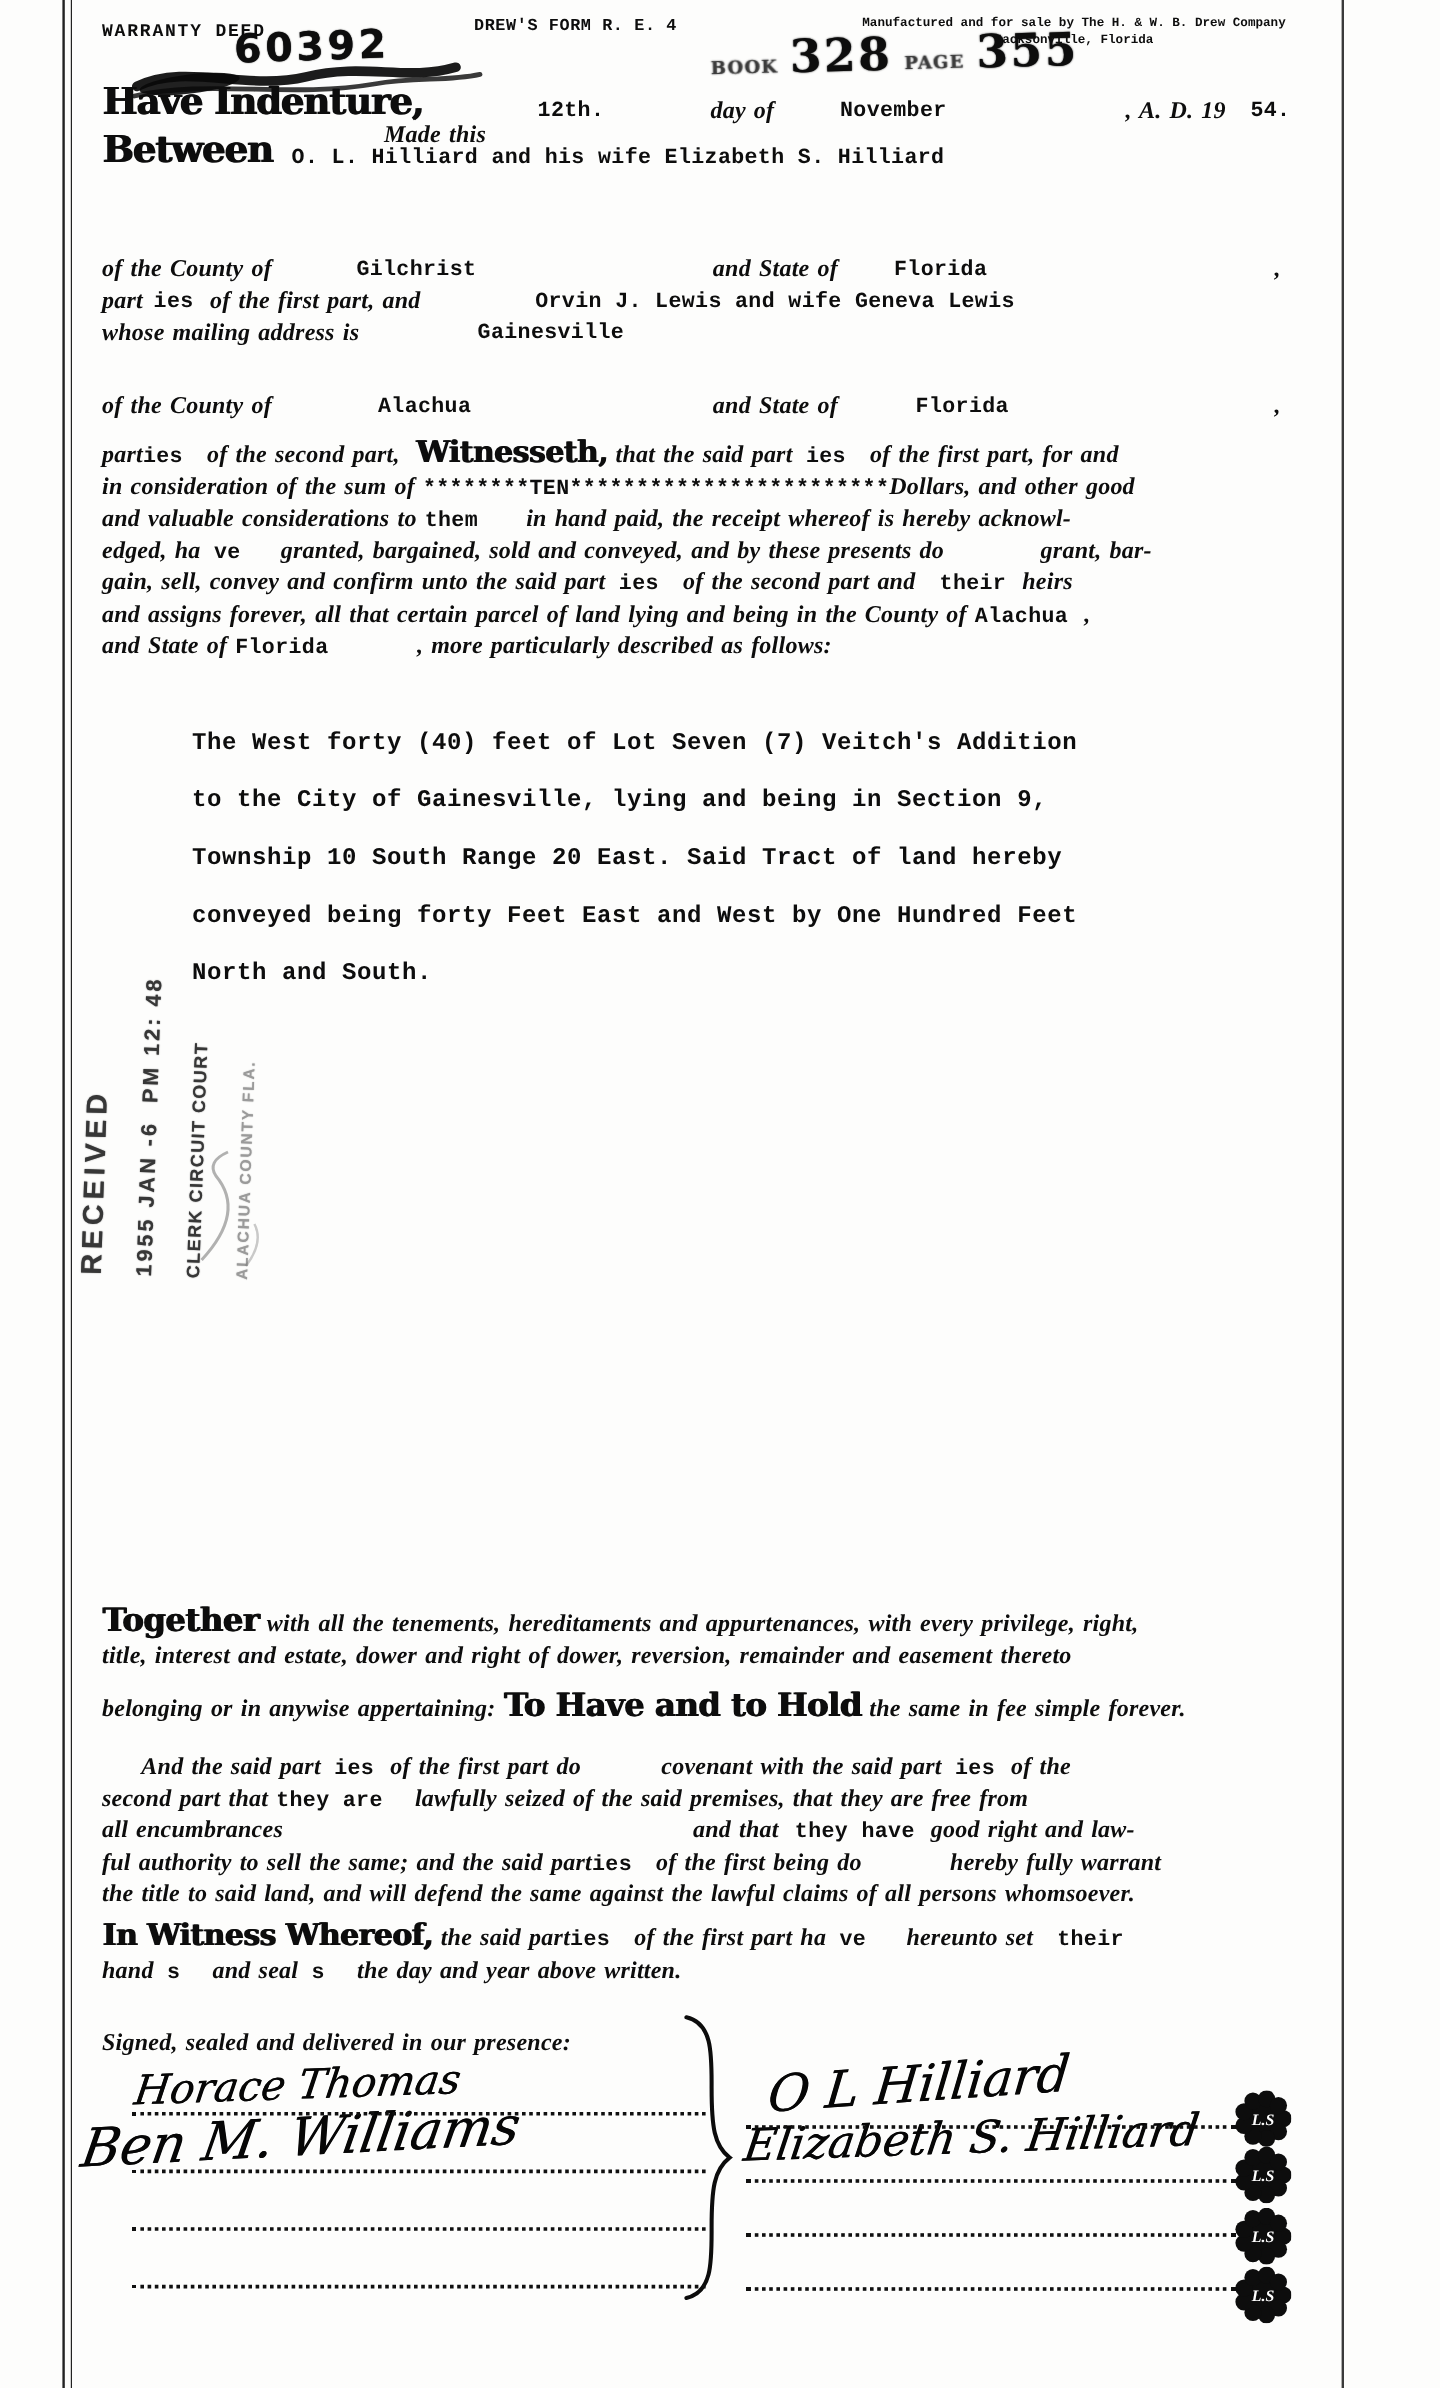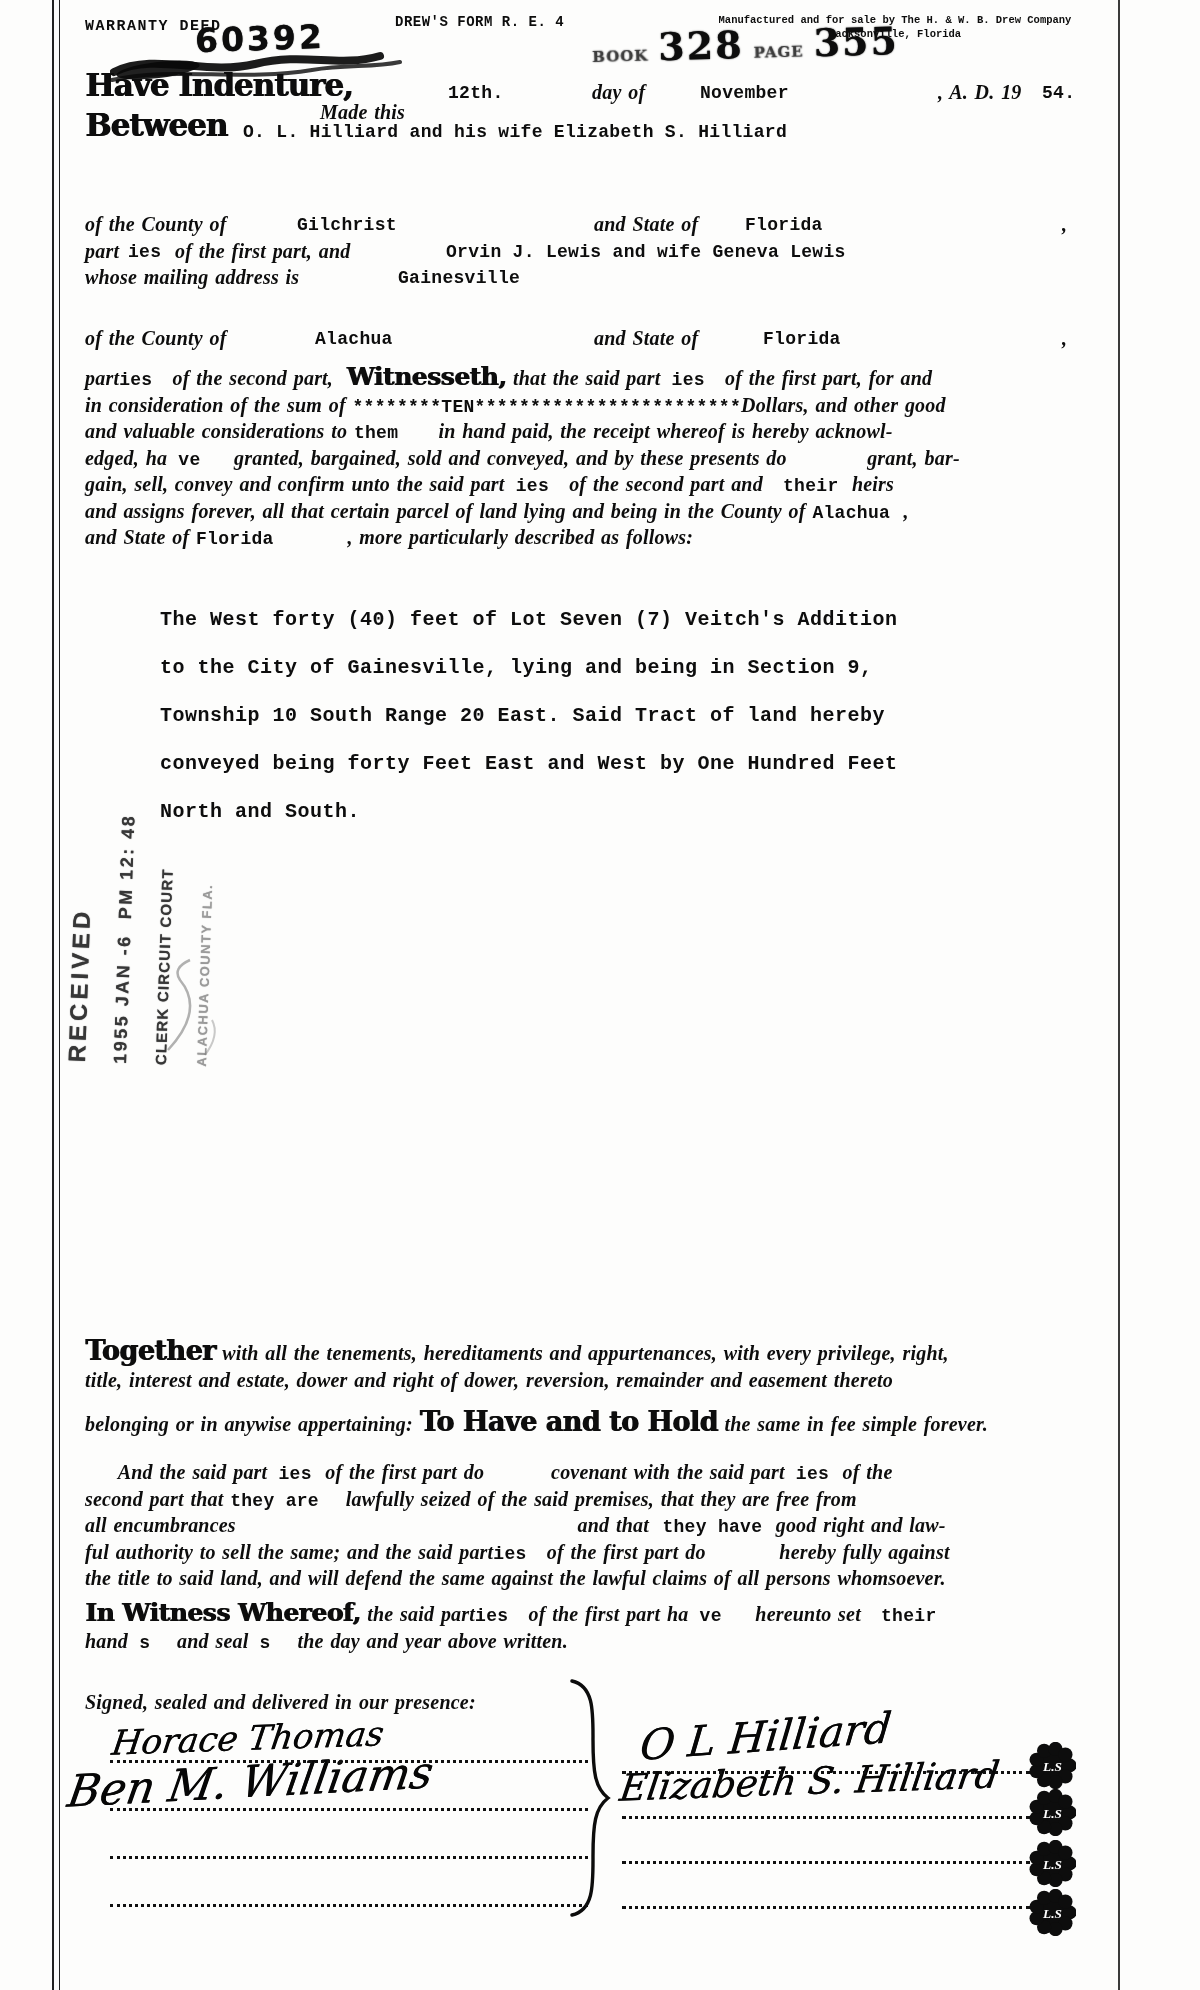--- a/index.html
+++ b/index.html
@@ -122,21 +122,21 @@
       <div class="tline"><span class="form">title, interest and estate, dower and right of dower, reversion, remainder and easement thereto</span></div>
     </div>
   <div class="abs para" style="left:85px;top:1408px;width:1010px;">
       <div class="tline"><span class="form">belonging or in anywise appertaining: </span><span class="bl3">To Have and to Hold</span><span class="form"> the same in fee simple forever.</span></div>
     </div>
 
   <div class="abs para" style="left:85px;top:1460px;width:1010px;">
       <div class="tline"><span class="form">     And the said part</span><span class="tw"> ies</span><span class="form">  of the first part do          covenant with the said part</span><span class="tw"> ies</span><span class="form">  of the</span></div>
       <div class="tline"><span class="form">second part that </span><span class="tw">they are</span><span class="form">    lawfully seized of the said premises, that they are free from</span></div>
       <div class="tline"><span class="form">all encumbrances                                                   and that  </span><span class="tw">they have</span><span class="form">  good right and law-</span></div>
-      <div class="tline"><span class="form">ful authority to sell the same; and the said part</span><span class="tw">ies</span><span class="form">   of the first part do           hereby fully against</span></div>
+      <div class="tline"><span class="form">ful authority to sell the same; and the said part</span><span class="tw">ies</span><span class="form">   of the first being do           hereby fully warrant</span></div>
       <div class="tline"><span class="form">the title to said land, and will defend the same against the lawful claims of all persons whomsoever.</span></div>
     </div>
 
   <div class="abs para" style="left:85px;top:1600px;width:1010px;">
       <div class="tline"><span class="bl2">In Witness Whereof,</span><span class="form"> the said part</span><span class="tw">ies</span><span class="form">   of the first part ha</span><span class="tw"> ve</span><span class="form">     hereunto set   </span><span class="tw">their</span></div>
       <div class="tline"><span class="form">hand</span><span class="tw"> s</span><span class="form">    and seal</span><span class="tw"> s</span><span class="form">    the day and year above written.</span></div>
     </div>
 
   <div class="abs form" style="left:85px;top:1690px;">Signed, sealed and delivered in our presence:</div>
 

